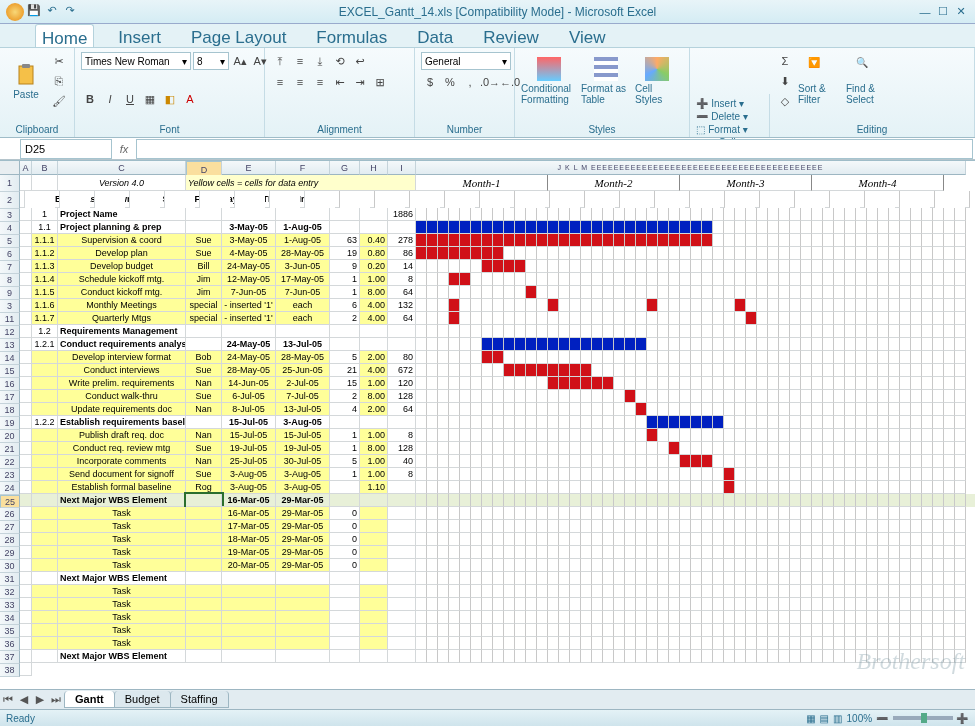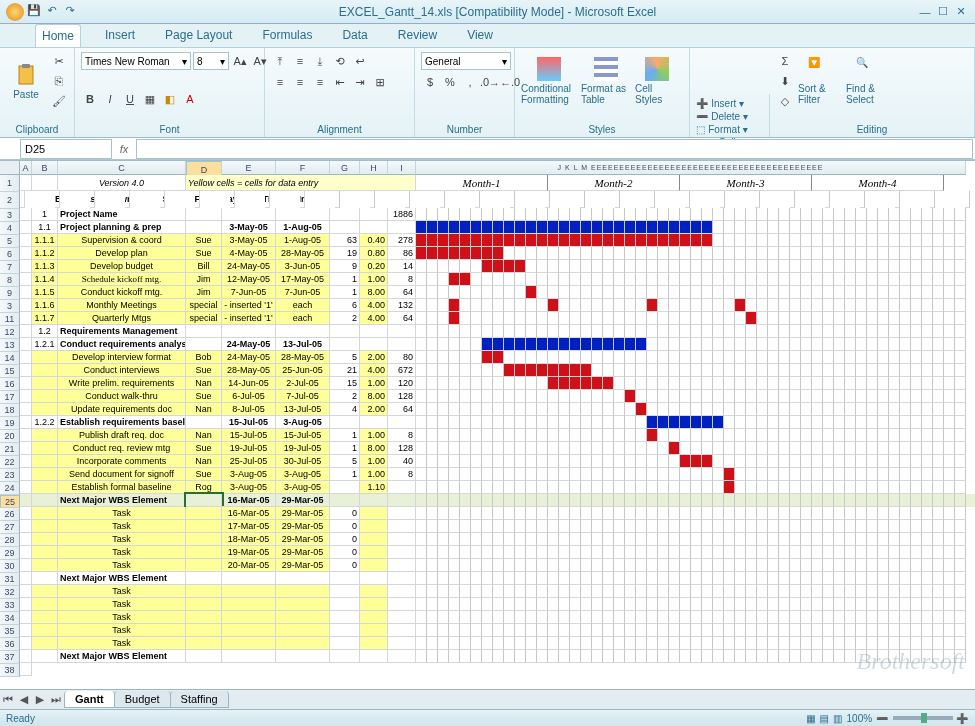--- a/index.html
+++ b/index.html
@@ -6,21 +6,21 @@
 body { width: 975px; height: 726px; background: #fff; overflow: hidden; font-size: 11px; }
 
 
 .titlebar { height: 24px; background: linear-gradient(#e8f4f8,#d4ecf4); border-bottom: 1px solid #9ac; display: flex; align-items: center; color: #3a6; }
 .titlebar .qa { display: flex; gap: 2px; padding: 0 6px; }
 .qa span { width:16px; height:16px; display:inline-flex; align-items:center; justify-content:center; color:#2a6e8e; }
 .titlebar .title { flex:1; text-align:center; font-size:12px; color:#2a6e8e; }
 
 
 .tabs { height: 24px; background:#e4f2f6; display:flex; padding-left:35px; gap:18px; border-bottom:1px solid #b5d2dc; }
-.tabs div { padding:4px 6px 0; font-size:12px; color:#2a6e8e; cursor:pointer; }
+.tabs div { padding:4px 6px 0; font-size:17px; color:#2a6e8e; cursor:pointer; }
 .tabs div.active { background:#fff; border:1px solid #b5d2dc; border-bottom:none; border-radius:3px 3px 0 0; }
 
 
 .ribbon { height: 90px; background:linear-gradient(#f6fbfd,#e4f2f6); border-bottom:1px solid #9fbcc8; display:flex; }
 .group { border-right:1px solid #c5dce5; padding:4px 6px 2px; display:flex; flex-direction:column; justify-content:space-between; }
 .group-label { text-align:center; font-size:10px; color:#2a6e8e; padding-top:2px; }
 .g-body { display:flex; gap:4px; align-items:flex-start; }
 .big-btn { width:40px; height:58px; display:flex; flex-direction:column; align-items:center; justify-content:center; font-size:10px; color:#2a6e8e; gap:2px; }
 .big-btn svg, .big-btn .ic { width:24px; height:24px; }
 .mini { display:flex; flex-direction:column; gap:2px; }
@@ -665,21 +665,21 @@
         <div class="cell c-gantt"></div>
         <div class="cell c-gantt"></div>
         <div class="cell c-gantt"></div>
         <div class="cell c-gantt"></div>
         <div class="cell c-gantt"></div>
         <div class="cell c-gantt"></div>
       </div>
       <div class="row">
         <div class="cell c-a"></div>
         <div class="cell c-b yellow center">1.1.4</div>
-        <div class="cell c-c yellow" style="justify-content: center; font-family: Liberation Serif, serif;">Schedule kickoff mtg.</div>
+        <div class="cell c-c yellow" style="justify-content: center;">Schedule kickoff mtg.</div>
         <div class="cell c-d yellow">Jim</div>
         <div class="cell c-e yellow">12-May-05</div>
         <div class="cell c-f yellow">17-May-05</div>
         <div class="cell c-g">1</div>
         <div class="cell c-h yellow">1.00</div>
         <div class="cell c-i">8</div>
         <div class="cell c-gantt"></div>
         <div class="cell c-gantt"></div>
         <div class="cell c-gantt"></div>
         <div class="cell c-gantt red-bar"></div>

